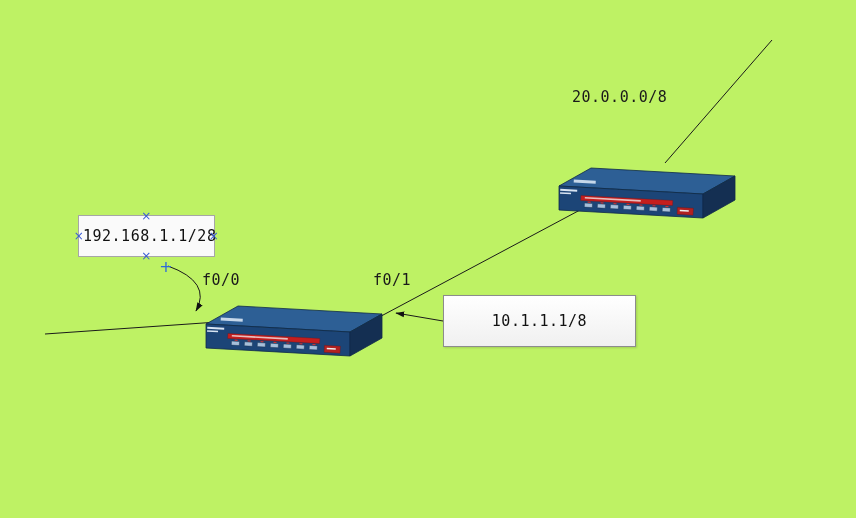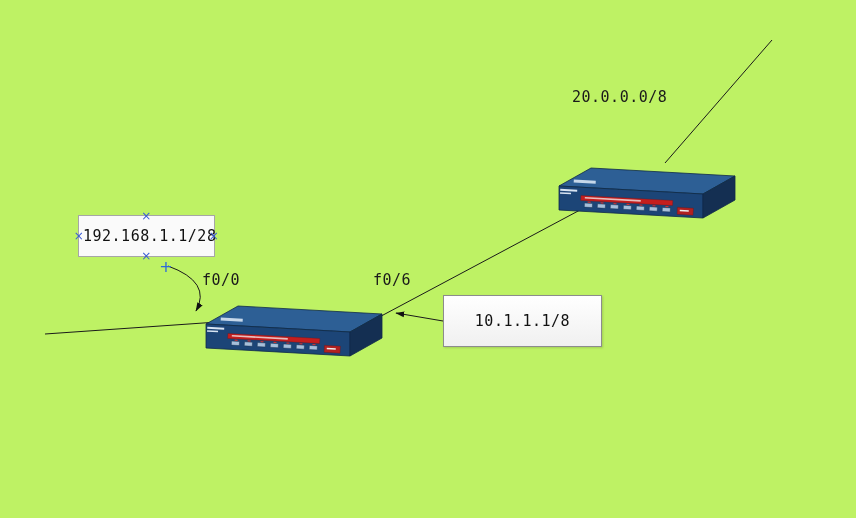--- a/index.html
+++ b/index.html
@@ -84,28 +84,28 @@
 
     <use href="#routerShape" x="204" y="296"></use>
     <use href="#routerShape" x="557" y="158"></use>
 
     <path d="M168,266 Q212,282 196,311" fill="none" stroke-width="1" marker-end="url(#arrowhead)" stroke="#1a1a1a"></path>
     <line x1="443" y1="321" x2="396" y2="313" stroke-width="1" marker-end="url(#arrowhead)" stroke="#1a1a1a"></line>
   </svg>
 
   <div class="label" style="left:572px; top:88px;">20.0.0.0/8</div>
   <div class="label" style="left:202px; top:271px;">f0/0</div>
-  <div class="label" style="left:373px; top:271px;">f0/6</div>
+  <div class="label" style="left:373px; top:271px;">f0/1</div>
 
   <div class="textbox lan" style="left:78px; top:215px; width:137px; height:42px;">
     <span>192.168.1.1/28</span>
     <span class="handle" style="left:50%; top:0;">×</span>
     <span class="handle" style="left:0; top:50%;">×</span>
     <span class="handle" style="left:100%; top:50%;">×</span>
     <span class="handle" style="left:50%; top:100%;">×</span>
   </div>
   <span class="plus" style="left:166px; top:267px;">+</span>
 
-  <div class="textbox wan" style="left:443px; top:295px; width:159px; height:52px;">
+  <div class="textbox wan" style="left:443px; top:295px; width:193px; height:52px;">
     <span>10.1.1.1/8</span>
   </div>
 
 </div>
 
 </body></html>

